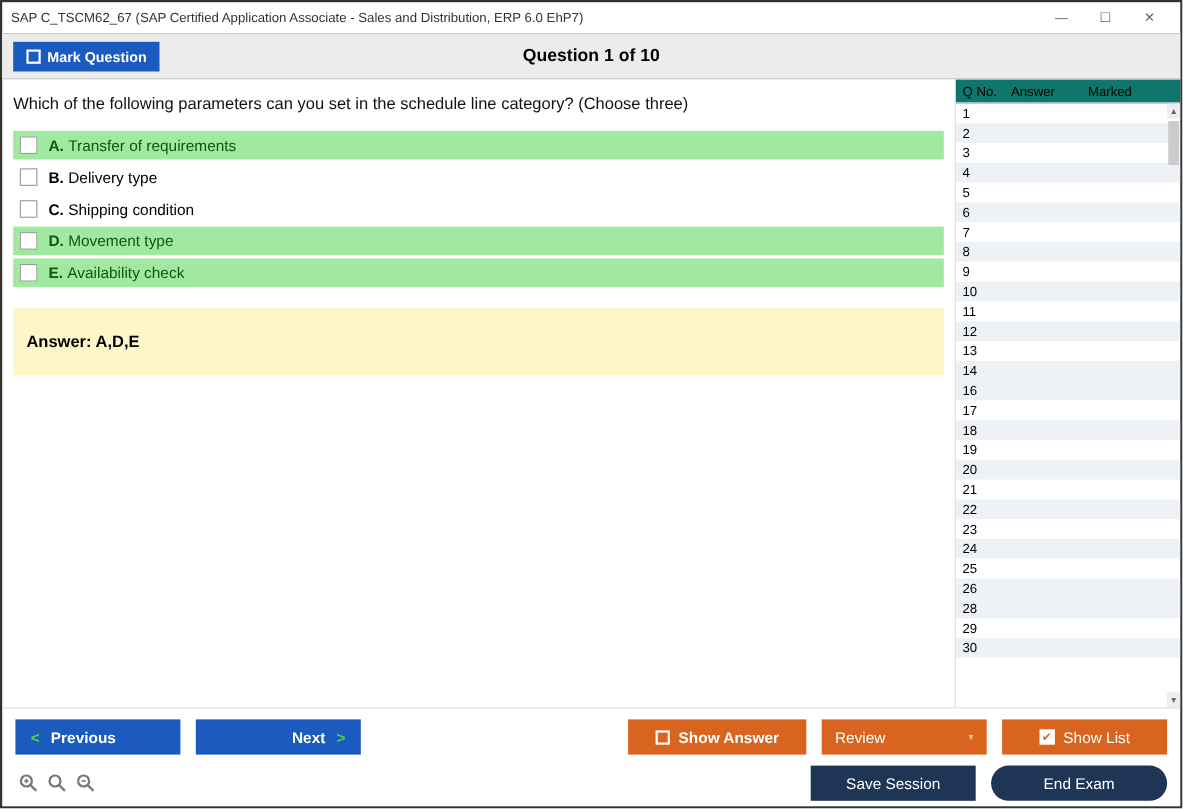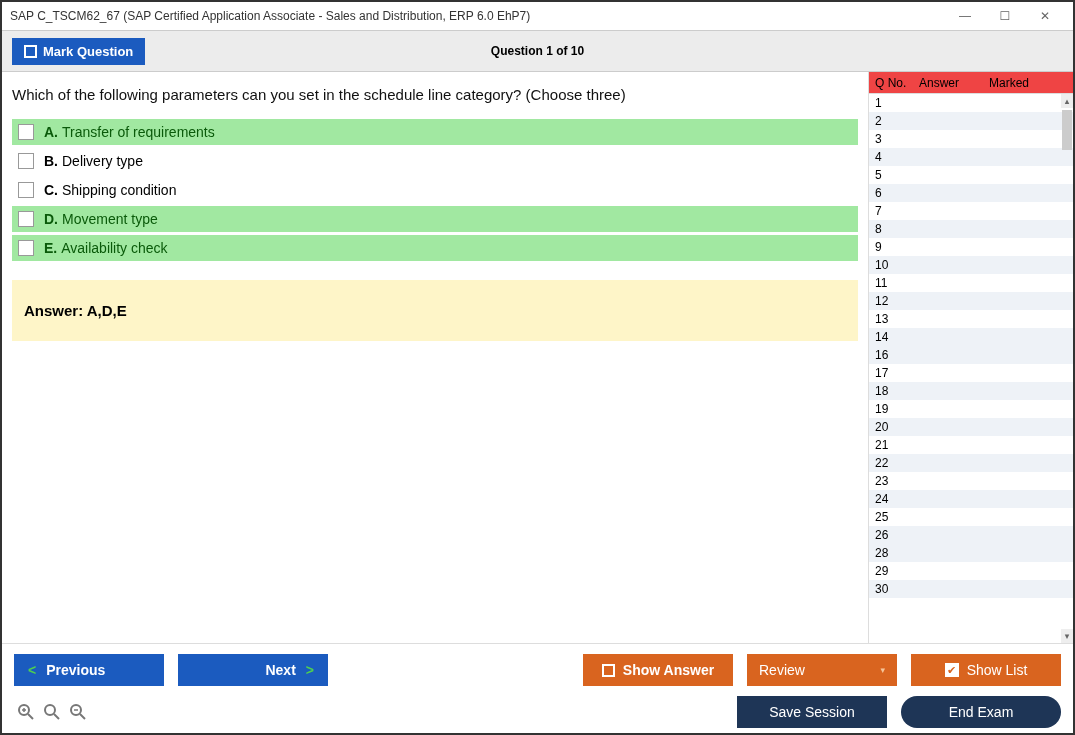--- a/index.html
+++ b/index.html
@@ -4,48 +4,48 @@
 <style>
   * { box-sizing: border-box; margin: 0; padding: 0; font-family: Arial, Helvetica, sans-serif; }
   body { background: #fff; width: 1075px; height: 735px; overflow: hidden; }
   .window { width: 1075px; height: 735px; border: 2px solid #333; background: #fff; display: flex; flex-direction: column; }
   .titlebar { height: 28px; display: flex; align-items: center; padding: 0 8px; font-size: 12px; color: #333; }
   .titlebar .spacer { flex: 1; }
   .winbtn { width: 40px; height: 24px; display: flex; align-items: center; justify-content: center; color: #666; font-size: 12px; }
   .topbar { background: #ececec; border-top: 1px solid #ccc; border-bottom: 1px solid #ccc; height: 42px; display: flex; align-items: center; padding: 0 10px; position: relative; }
   .mark-btn { background: #1b5bbf; color: #fff; font-weight: bold; font-size: 13px; border: none; padding: 6px 12px; display: flex; align-items: center; gap: 6px; }
   .mark-btn .box { width: 13px; height: 13px; border: 2px solid #fff; background: transparent; }
-  .qtitle { position: absolute; left: 50%; transform: translateX(-50%); font-size: 12px; font-weight: bold; color: #000; }
+  .qtitle { position: absolute; left: 50%; transform: translateX(-50%); font-size: 16px; font-weight: bold; color: #000; }
   .body { flex: 1; display: flex; overflow: hidden; }
   .qpane { flex: 1; padding: 14px 10px 0 10px; display: flex; flex-direction: column; }
   .qtext { font-size: 15px; color: #111; margin-bottom: 16px; }
   .option { display: flex; align-items: center; height: 26px; font-size: 14px; padding-left: 6px; margin-bottom: 3px; }
   .option.correct { background: #a1e8a1; }
   .option .chk { width: 16px; height: 16px; border: 1px solid #999; background: #fff; margin-right: 10px; flex-shrink: 0; }
   .option .letter { font-weight: bold; margin-right: 4px; }
   .option.correct .text, .option.correct .letter { color: #0a5a0a; }
   .answerbox { background: #fef5c8; padding: 22px 12px; font-size: 15px; font-weight: bold; color: #000; margin-top: 16px; }
   .sidepanel { width: 205px; border-left: 1px solid #ddd; display: flex; flex-direction: column; font-size: 12px; }
-  .sidehdr { display: flex; height: 22px; align-items: center; background: #ef4444; border-bottom: 1px solid #ddd; }
+  .sidehdr { display: flex; height: 22px; align-items: center; background: #0f766e; border-bottom: 1px solid #ddd; }
   .sidehdr .col1 { width: 50px; padding-left: 6px; }
   .sidehdr .col2 { width: 70px; }
   .sidehdr .col3 { flex: 1; }
   .siderows { flex: 1; overflow-y: auto; position: relative; }
   .siderow { display: flex; height: 18px; align-items: center; padding-left: 6px; }
   .siderow.even { background: #eef2f7; }
   .siderow .c1 { width: 50px; }
   .scrollbar { position: absolute; right: 0; top: 0; width: 12px; height: 100%; }
   .footer { height: 90px; border-top: 1px solid #ddd; padding: 10px 12px 6px 12px; display: flex; flex-direction: column; gap: 10px; }
   .frow { display: flex; gap: 14px; align-items: center; }
   .btn { height: 32px; border: none; color: #fff; font-weight: bold; font-size: 14px; display: flex; align-items: center; justify-content: center; padding: 0 18px; cursor: pointer; }
   .btn-prev { background: #1b5bbf; width: 150px; justify-content: flex-start; padding-left: 14px; gap: 10px; }
   .btn-prev .arrow { color: #4fd04f; font-weight: bold; }
   .btn-next { background: #1b5bbf; width: 150px; justify-content: flex-end; padding-right: 14px; gap: 10px; }
   .btn-next .arrow { color: #4fd04f; font-weight: bold; }
-  .btn-show { background: #d9641f; width: 150px; gap: 8px; }
+  .btn-show { background: #d9641f; width: 162px; gap: 8px; }
   .btn-show .box { width: 13px; height: 13px; border: 2px solid #fff; }
   .btn-review { background: #d9641f; width: 150px; justify-content: space-between; padding: 0 12px; font-weight: normal; }
   .btn-showlist { background: #d9641f; width: 150px; gap: 8px; font-weight: normal; }
   .btn-showlist .chk2 { width: 14px; height: 14px; background: #fff; color: #d9641f; font-size: 11px; display: flex; align-items: center; justify-content: center; }
   .btn-save { background: #1e3556; width: 150px; font-weight: normal; }
   .btn-end { background: #1e3556; width: 160px; font-weight: normal; border-radius: 16px; }
   .spacer-flex { flex: 1; }
   .zoomrow { display: flex; gap: 6px; color: #666; padding-left: 2px; }
   .zoom { width: 20px; height: 20px; display: flex; align-items: center; justify-content: center; }
   

